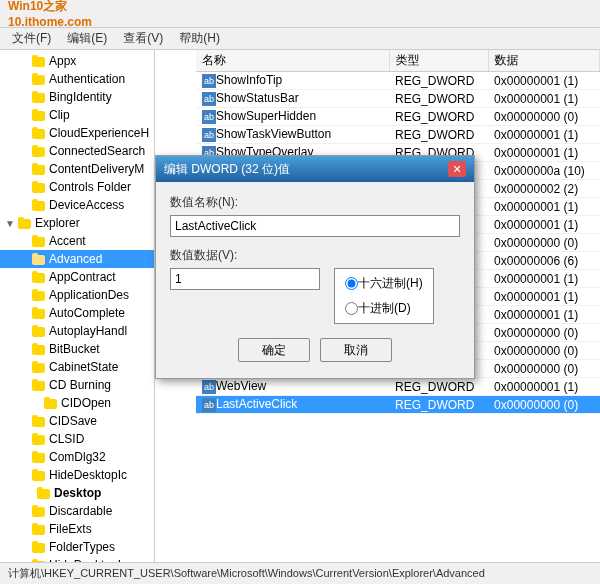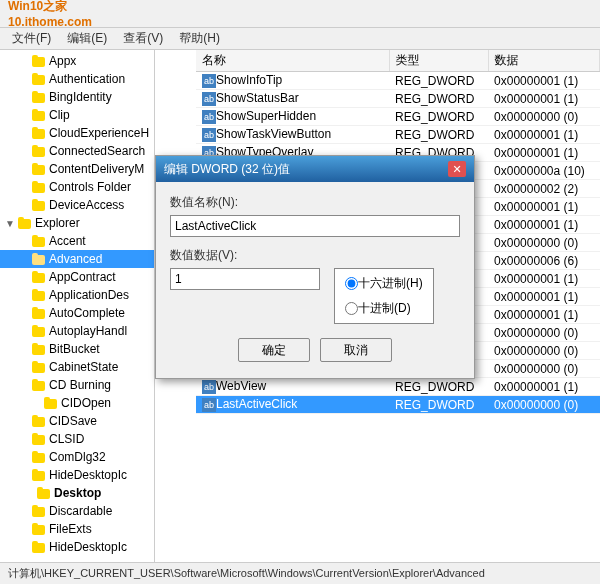--- a/index.html
+++ b/index.html
@@ -478,20 +478,28 @@
         </span>
         <span>Discardable</span>
       </div>
       <div class="tree-item" style="padding-left: 20px;">
         <span style="width: 12px; display: inline-block;"></span>
         <span style="display: inline-block; width: 14px; height: 12px; margin-right: 3px; vertical-align: middle; position: relative;">
           <span style="display: block; width: 13px; height: 10px; background: rgb(255, 215, 0); border-radius: 0px 2px 2px; position: absolute; top: 2px; left: 0px;"></span>
           <span style="display: block; width: 6px; height: 3px; background: rgb(255, 215, 0); border-radius: 2px 2px 0px 0px; position: absolute; top: 0px; left: 0px;"></span>
         </span>
         <span>FileExts</span>
+      </div>
+      <div class="tree-item" style="padding-left: 20px;">
+        <span style="width: 12px; display: inline-block;"></span>
+        <span style="display: inline-block; width: 14px; height: 12px; margin-right: 3px; vertical-align: middle; position: relative;">
+          <span style="display: block; width: 13px; height: 10px; background: rgb(255, 215, 0); border-radius: 0px 2px 2px; position: absolute; top: 2px; left: 0px;"></span>
+          <span style="display: block; width: 6px; height: 3px; background: rgb(255, 215, 0); border-radius: 2px 2px 0px 0px; position: absolute; top: 0px; left: 0px;"></span>
+        </span>
+        <span>FolderTypes</span>
       </div>
       <div class="tree-item" style="padding-left: 20px;">
         <span style="width: 12px; display: inline-block;"></span>
         <span style="display: inline-block; width: 14px; height: 12px; margin-right: 3px; vertical-align: middle; position: relative;">
           <span style="display: block; width: 13px; height: 10px; background: rgb(255, 215, 0); border-radius: 0px 2px 2px; position: absolute; top: 2px; left: 0px;"></span>
           <span style="display: block; width: 6px; height: 3px; background: rgb(255, 215, 0); border-radius: 2px 2px 0px 0px; position: absolute; top: 0px; left: 0px;"></span>
         </span>
         <span>HideDesktopIc</span>
       </div>
     </div>

